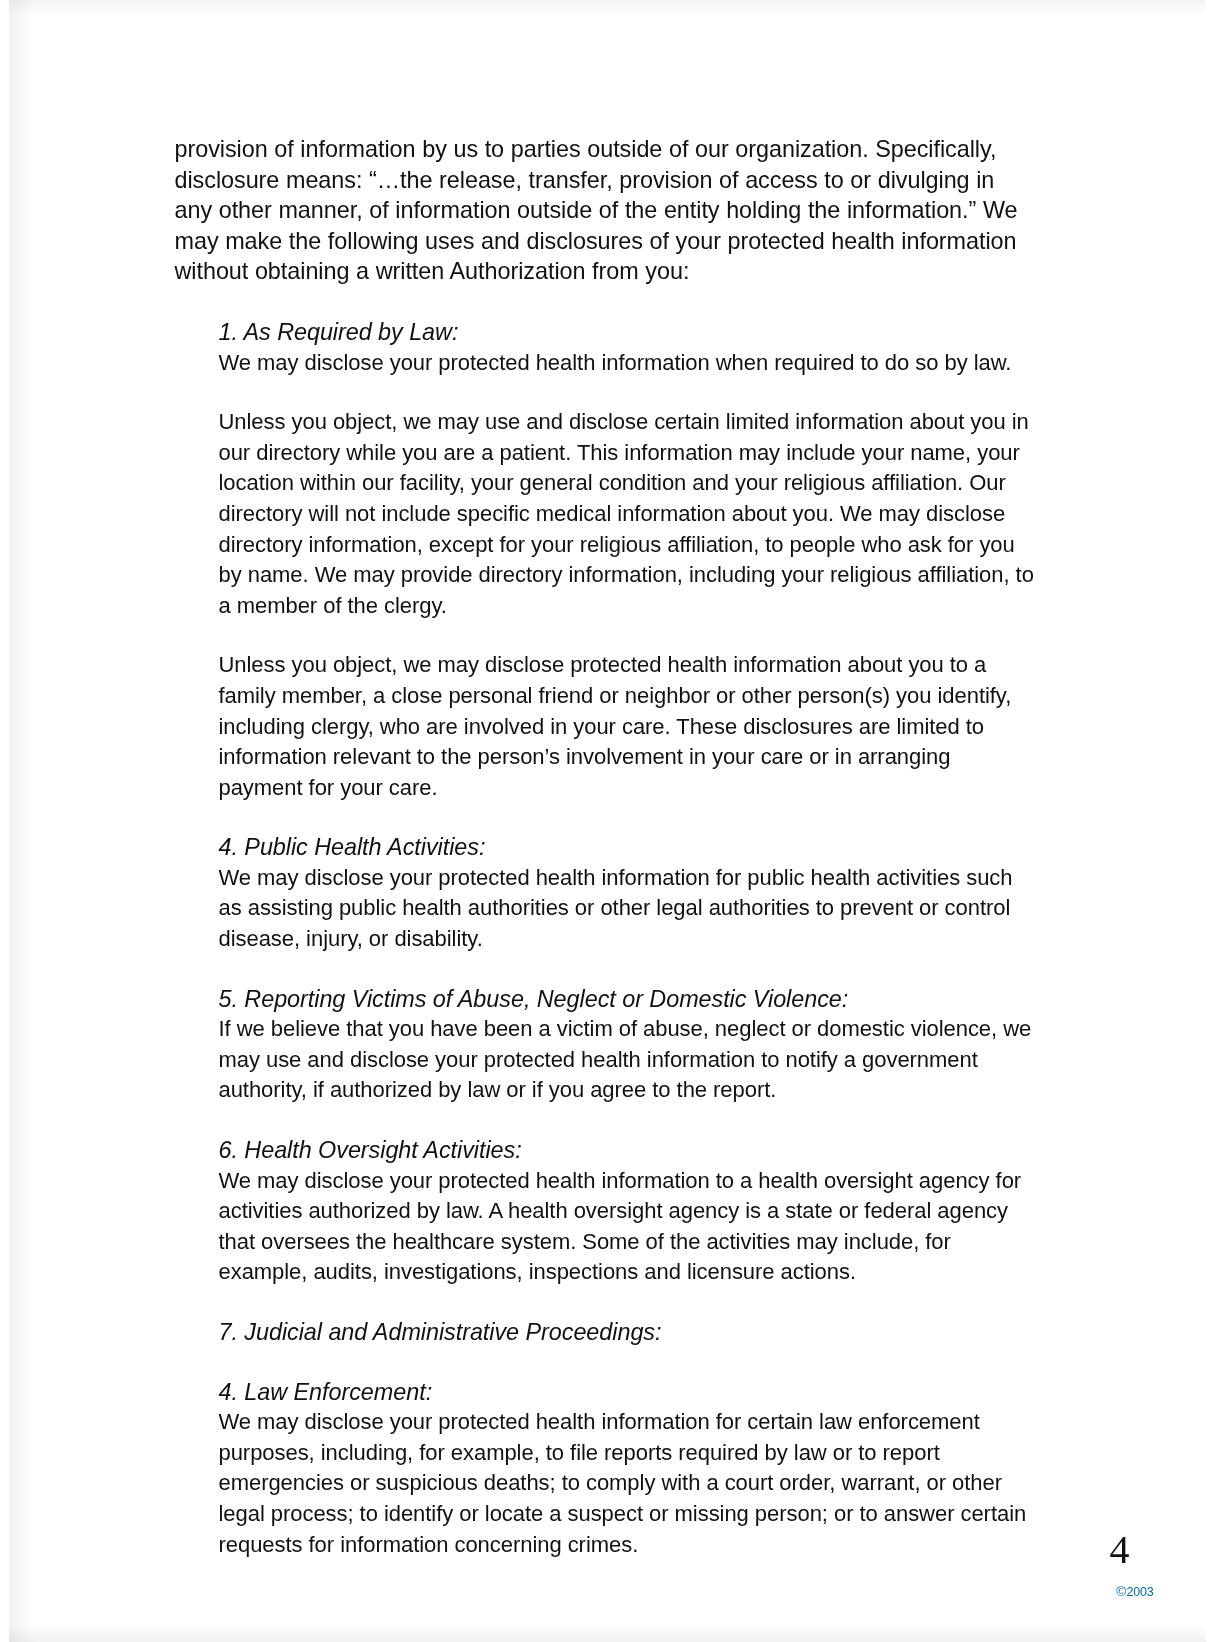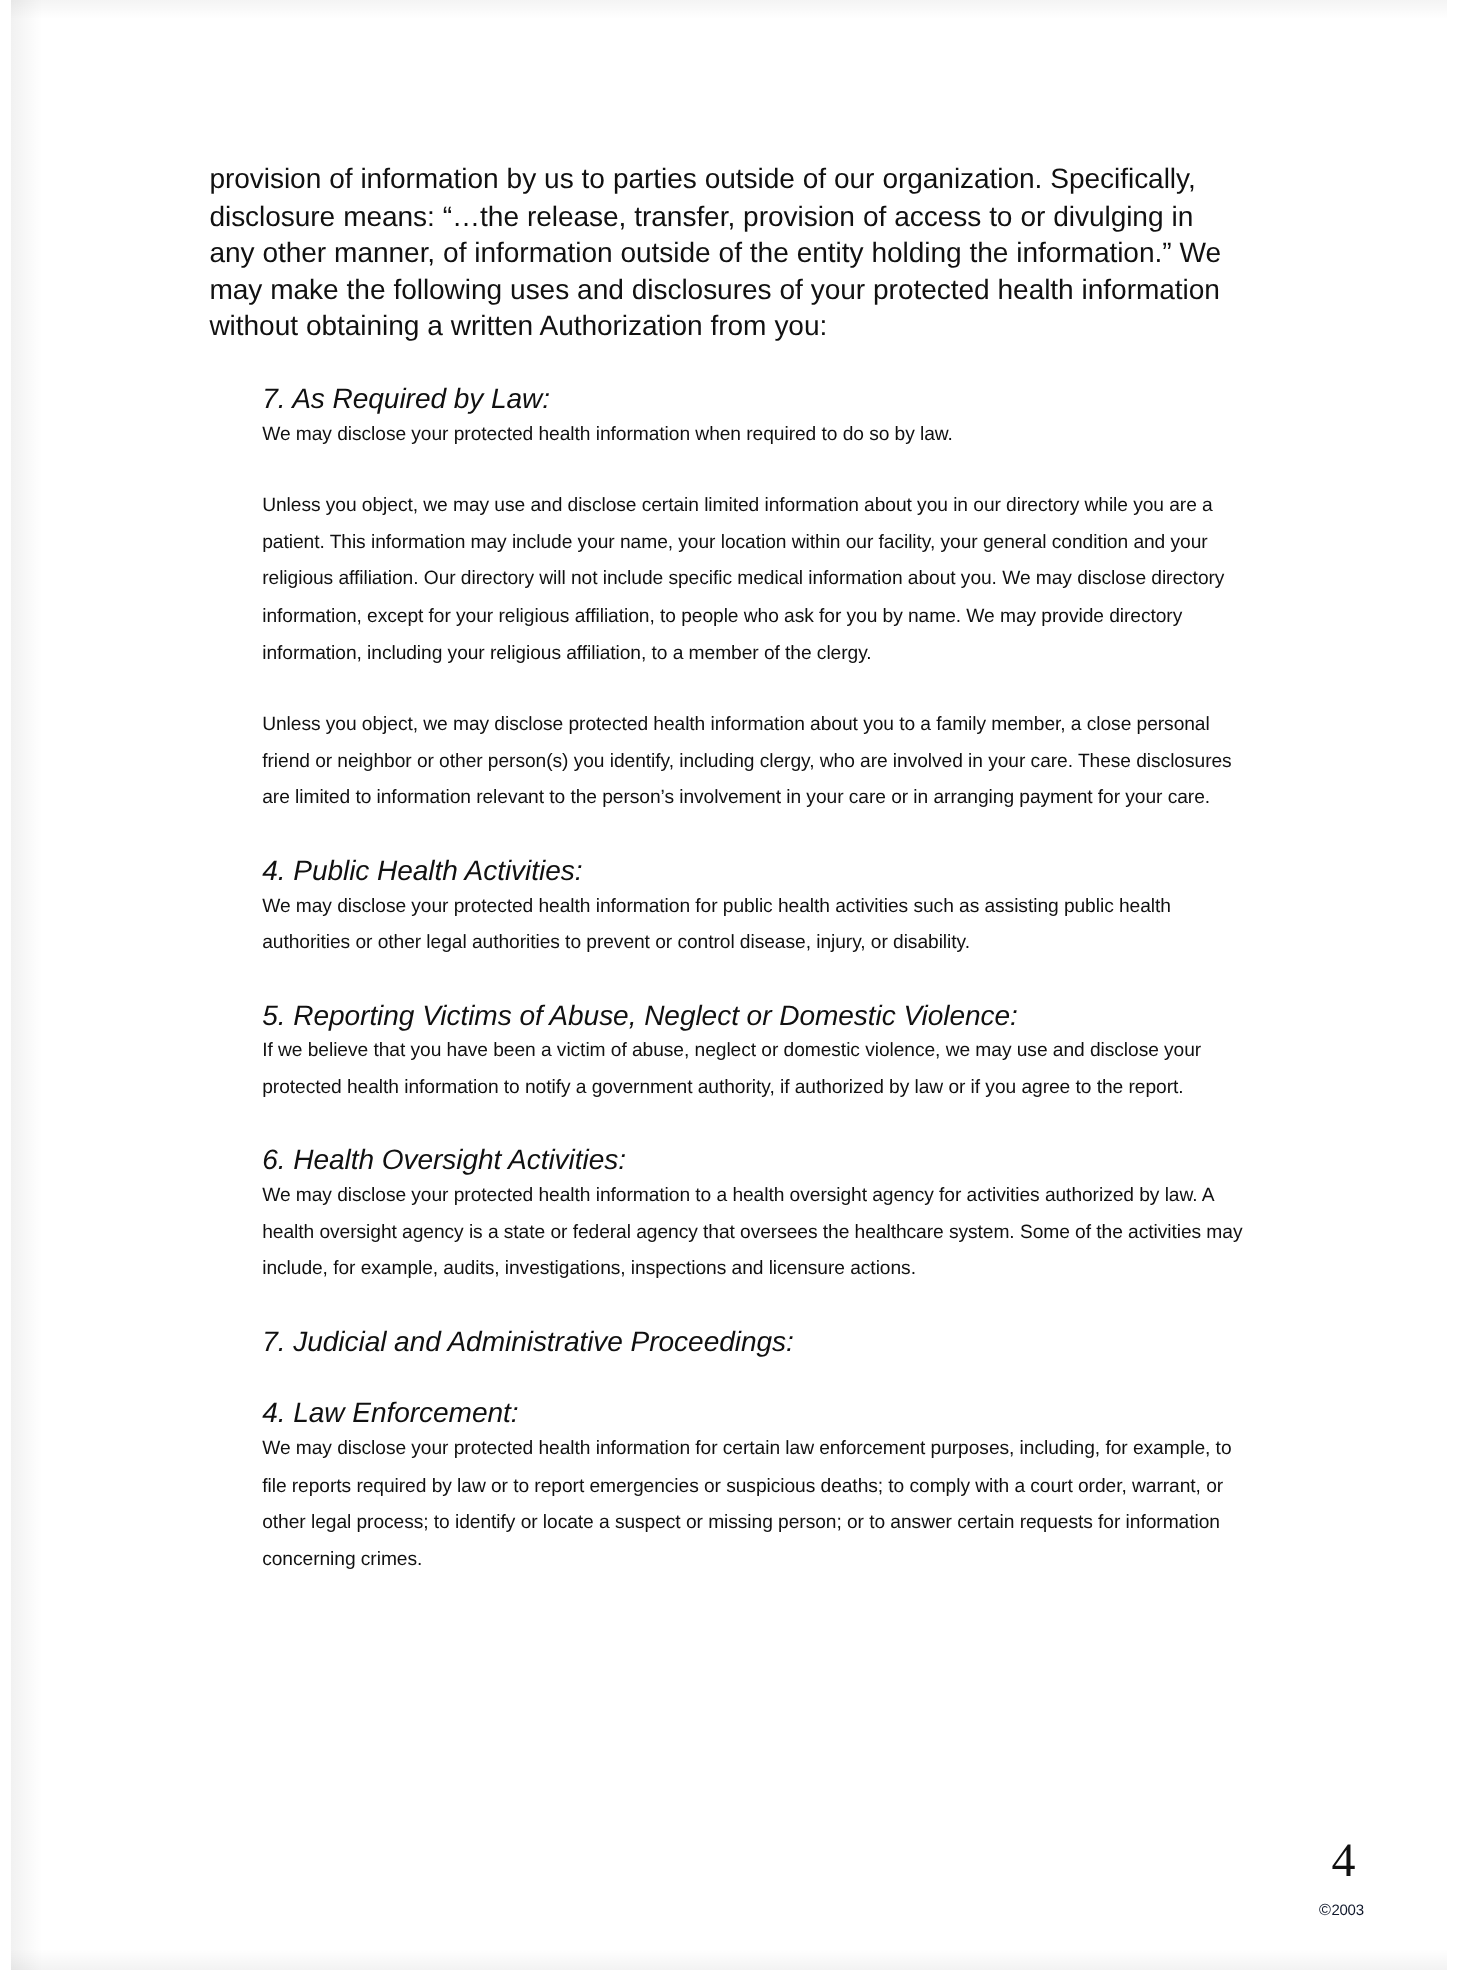--- a/index.html
+++ b/index.html
@@ -75,43 +75,43 @@
 
   .section-heading {
     font-style: italic;
     font-size: 23.4px;
     line-height: 30.6px;
     margin: 0 0 0 0;
     letter-spacing: -0.05px;
   }
 
   .section-body {
-    font-size: 16px;
+    font-size: 22px;
     line-height: 30.6px;
     margin: 0;
     letter-spacing: -0.05px;
   }
 
   .page-number {
     position: absolute;
     right: 76px;
     bottom: 72px;
     font-size: 40px;
     line-height: 40px;
     font-family: "Liberation Serif", "DejaVu Serif", serif;
     color: #111111;
   }
 
   .copyright {
     position: absolute;
-    right: 69px;
+    right: 52px;
     bottom: 44px;
     font-size: 12.5px;
     line-height: 13px;
-    color: #0f172a;
+    color: #0369a1;
     letter-spacing: -0.2px;
     white-space: nowrap;
   }
   .copyright .cmark {
     font-size: 13.5px;
     vertical-align: -0.5px;
     margin-right: 0.5px;
   }
 </style>
 </head>
@@ -122,21 +122,21 @@
   <div class="scan-edge-left"></div>
   <div class="scan-edge-top"></div>
   <div class="scan-edge-bottom"></div>
 
   <div class="content">
 
     <p class="body-text intro">provision of information by us to parties outside of our organization. Specifically, disclosure means: “…the release, transfer, provision of access to or divulging in any other manner, of information outside of the entity holding the information.” We may make the following uses and disclosures of your protected health information without obtaining a written Authorization from you:</p>
 
     <div class="sections-container">
         <div class="section">
-          <p class="section-heading">7. As Required by Law:</p>
+          <p class="section-heading">1. As Required by Law:</p>
           <p class="section-body">We may disclose your protected health information when required to do so by law.</p>
         </div>
         <div class="section">
           <p class="section-body">Unless you object, we may use and disclose certain limited information about you in our directory while you are a patient. This information may include your name, your location within our facility, your general condition and your religious affiliation. Our directory will not include specific medical information about you. We may disclose directory information, except for your religious affiliation, to people who ask for you by name. We may provide directory information, including your religious affiliation, to a member of the clergy.</p>
         </div>
         <div class="section">
           <p class="section-body">Unless you object, we may disclose protected health information about you to a family member, a close personal friend or neighbor or other person(s) you identify, including clergy, who are involved in your care. These disclosures are limited to information relevant to the person’s involvement in your care or in arranging payment for your care.</p>
         </div>
         <div class="section">
           <p class="section-heading">4. Public Health Activities:</p>

